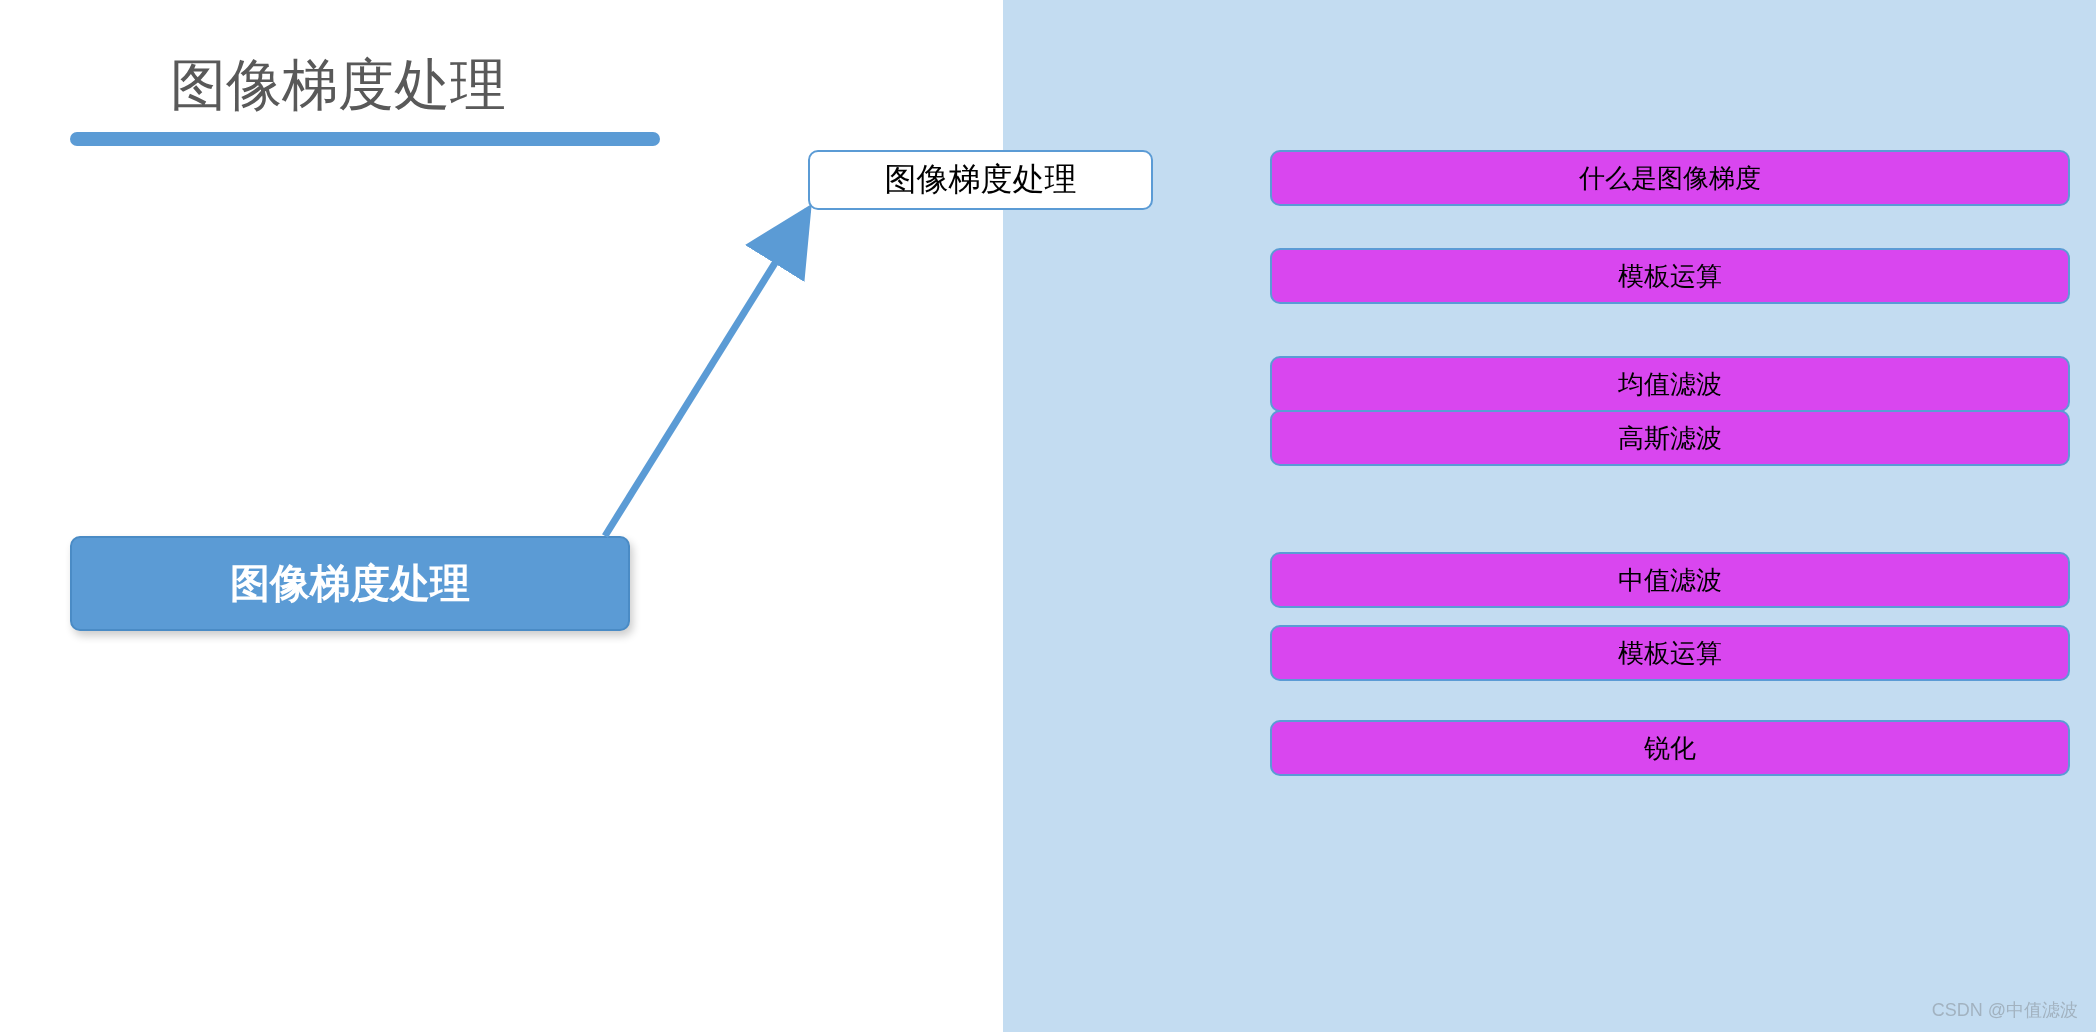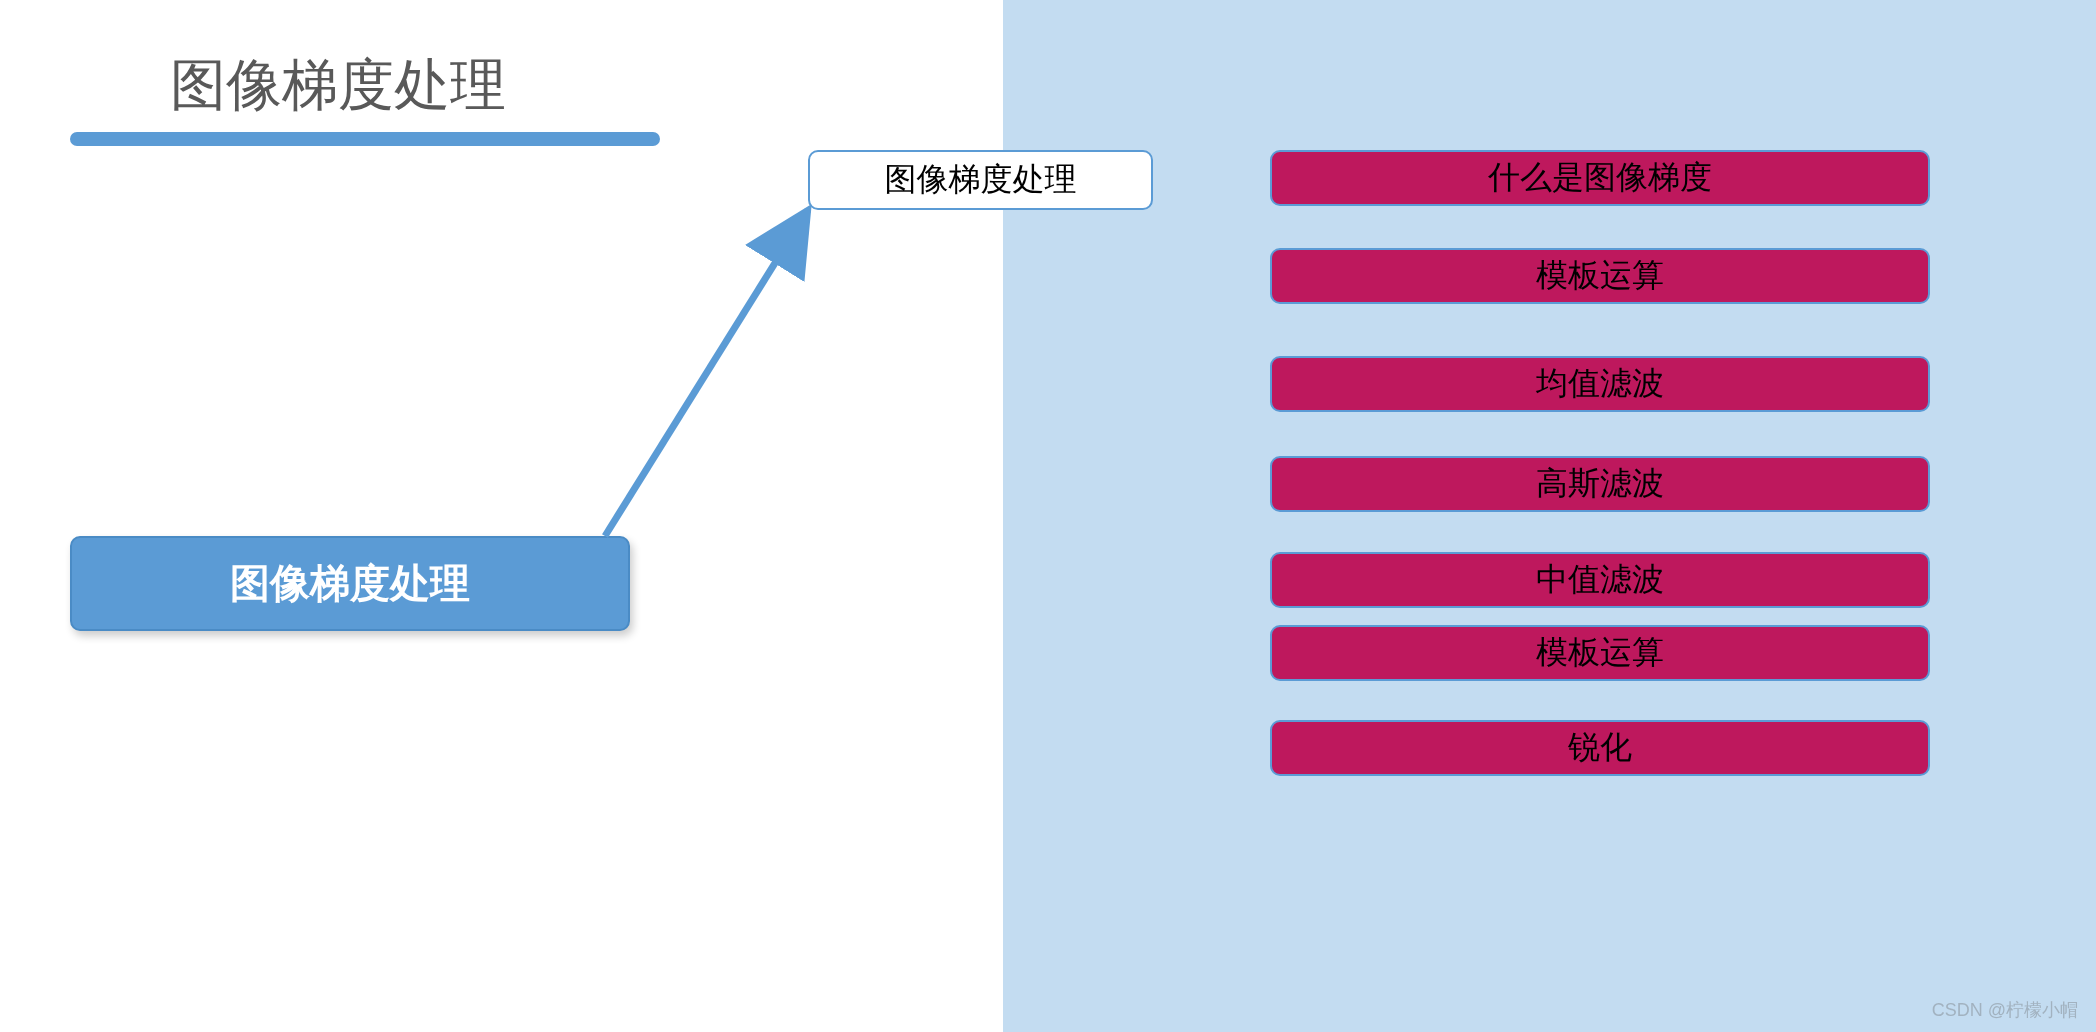--- a/index.html
+++ b/index.html
@@ -68,29 +68,29 @@
       border-radius: 10px;
       display: flex;
       align-items: center;
       justify-content: center;
       font-size: 32px;
       color: #000000;
     }
     .item-box {
       position: absolute;
       left: 1270px;
-      width: 660px;
+      width: 800px;
       height: 56px;
-      background: #be185d;
+      background: #d946ef;
       border: 2px solid #5b9bd5;
       border-radius: 10px;
       display: flex;
       align-items: center;
       justify-content: center;
-      font-size: 32px;
+      font-size: 26px;
       color: #000000;
     }
     .arrow-svg {
       position: absolute;
       left: 0;
       top: 0;
       width: 2096px;
       height: 1032px;
       pointer-events: none;
     }
@@ -119,18 +119,18 @@
     </marker>
   </defs>
   <line x1="605" y1="536" x2="808" y2="210" stroke="#5b9bd5" stroke-width="7" marker-end="url(#arrowhead)"></line>
 </svg>
 
 <div class="target-box">图像梯度处理</div>
 
 <div class="item-box" style="top:150px">什么是图像梯度</div>
 <div class="item-box" style="top:248px">模板运算</div>
 <div class="item-box" style="top:356px">均值滤波</div>
-<div class="item-box" style="top:456px">高斯滤波</div>
+<div class="item-box" style="top:410px">高斯滤波</div>
 <div class="item-box" style="top:552px">中值滤波</div>
 <div class="item-box" style="top:625px">模板运算</div>
 <div class="item-box" style="top:720px">锐化</div>
 
-<div class="watermark">CSDN @柠檬小帽</div>
+<div class="watermark">CSDN @中值滤波</div>
 
 </body></html>

